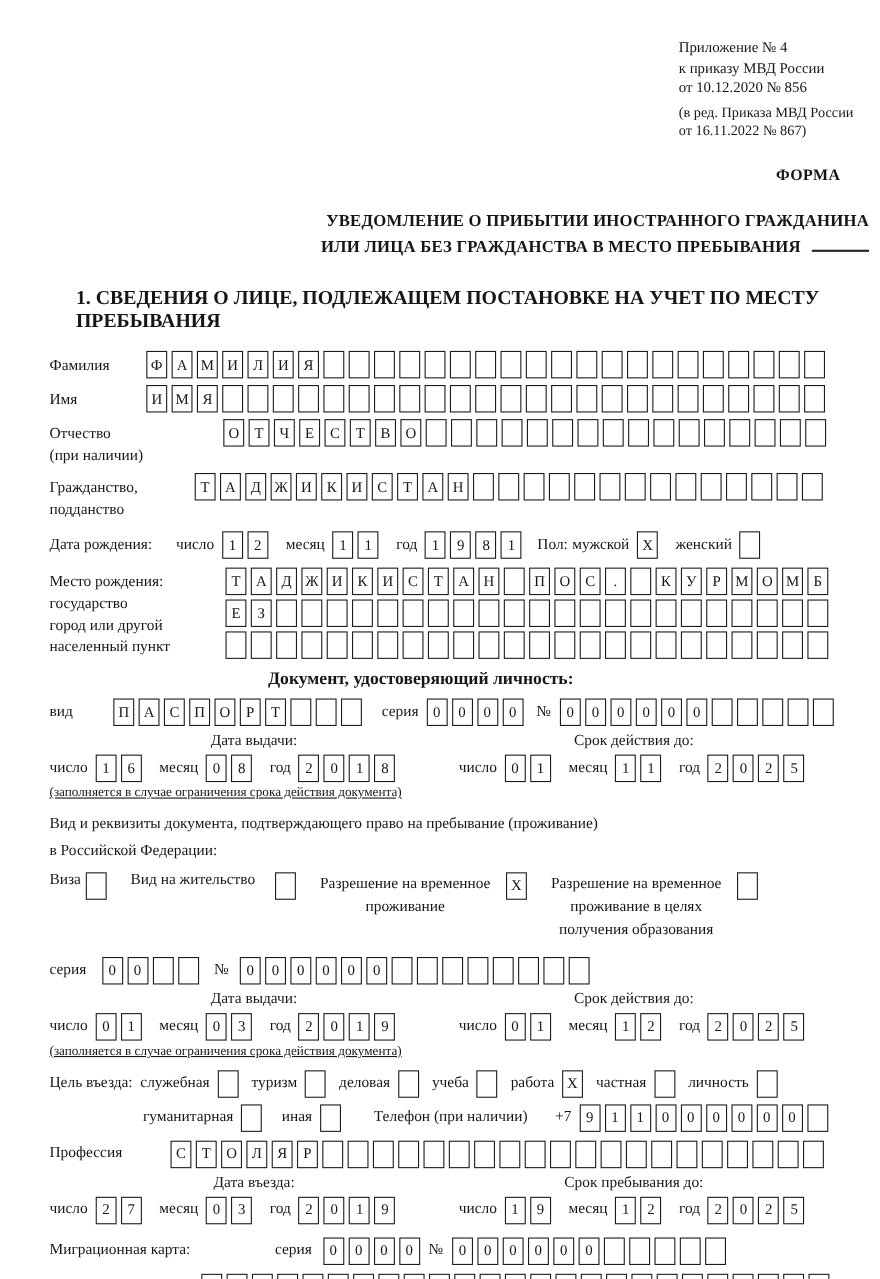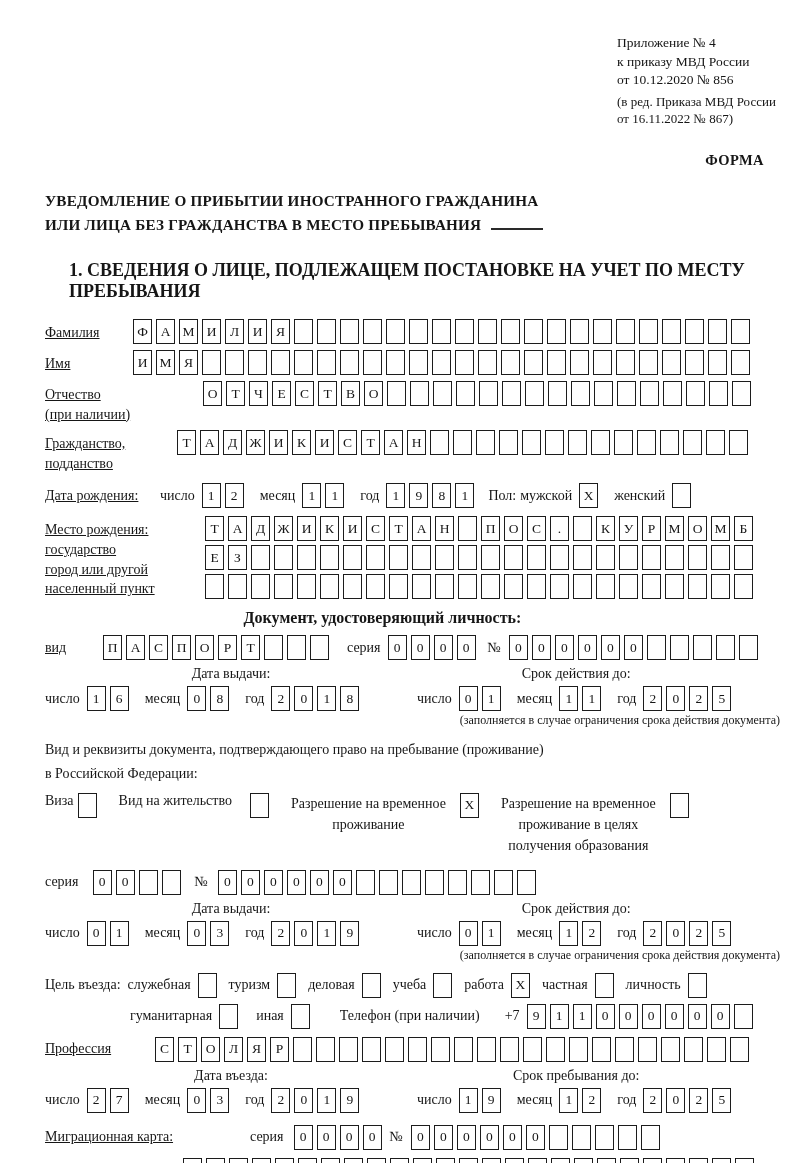--- a/index.html
+++ b/index.html
@@ -2,43 +2,43 @@
 <html><head>
 <meta charset="utf-8">
 <style>
   html,body{margin:0;padding:0;background:#ffffff;}
   .page{width:800px;min-height:1163px;background:#fff;color:#161616;
         font-family:"Liberation Serif",serif;font-size:14px;
         padding:34px 10px 24px 45px;box-sizing:border-box;}
   .appendix{margin-left:572px;font-size:13.5px;line-height:1.38;}
   .appendix .ed{font-size:13px;margin-top:3px;line-height:1.35;}
   .forma{font-weight:bold;text-align:right;padding-right:26px;margin-top:24px;font-size:14.5px;letter-spacing:.4px;}
-  .title{text-align:left;font-weight:bold;font-size:15.2px;line-height:1.55;margin-top:20px;letter-spacing:.2px;}
+  .title{text-align:right;font-weight:bold;font-size:15.2px;line-height:1.55;margin-top:20px;letter-spacing:.2px;}
   .blank{display:inline-block;width:52px;border-bottom:2.2px solid #2a2a2a;height:13px;margin-left:10px;}
   .sec{font-weight:bold;font-size:18px;margin:24px 0 17px 24px;}
   .row{display:flex;align-items:flex-start;margin-bottom:6px;}
   .row.center{align-items:center;}
   .row.center .lbl{padding-top:0;}
-  .lbl{flex:0 0 auto;padding-top:4px;line-height:1.4;text-decoration:underline;}
+  .lbl{flex:0 0 auto;padding-top:4px;line-height:1.4;}
   .w58{width:58px;} .w88{width:88px;} .w110{width:110px;} .w115{width:115px;}
   .w132{width:132px;} .w138{width:138px;} .w158{width:158px;} .w160{width:160px;} .w205{width:205px;}
   .boxes{display:flex;flex:0 0 auto;}
   .cb{width:17px;height:23px;border:1.5px solid #1c1c1c;margin-right:4px;
       display:inline-flex;align-items:center;justify-content:center;
       font-size:13.5px;background:#fff;flex:0 0 auto;}
   .stack .boxes{margin-bottom:4px;}
   .t{margin:0 7px 0 12px;flex:0 0 auto;}
   .t0{margin:0 7px 0 0;flex:0 0 auto;}
   .heading-c{font-weight:bold;text-align:center;font-size:16px;margin:6px 70px 8px 0;}
   .dates{display:flex;margin-bottom:2px;margin-top:2px;}
   .dcol-l{width:372px;flex:0 0 auto;}
   .dcol-r{flex:0 0 auto;}
   .dhead{text-align:center;margin-bottom:4px;}
   .dline{display:flex;align-items:center;}
-  .note{font-size:12px;text-align:right;padding-right:10px;margin:2px 0 10px;}
+  .note{font-size:12px;padding-right:10px;margin:2px 0 10px;text-decoration:underline;}
   .para{line-height:1.65;margin:6px 0 2px;}
   .ckrow{display:flex;align-items:flex-start;margin:8px 0 14px;}
   .ckitem{display:flex;align-items:flex-start;}
   .cklbl{text-align:center;line-height:1.5;}
   .ml4{margin-left:4px;} .ml8{margin-left:8px;} .ml10{margin-left:10px;}
   .ml14{margin-left:14px;} .ml18{margin-left:18px;} .ml26{margin-left:26px;}
   .indent85{margin-left:85px;}
 </style>
 </head>
 <body>

